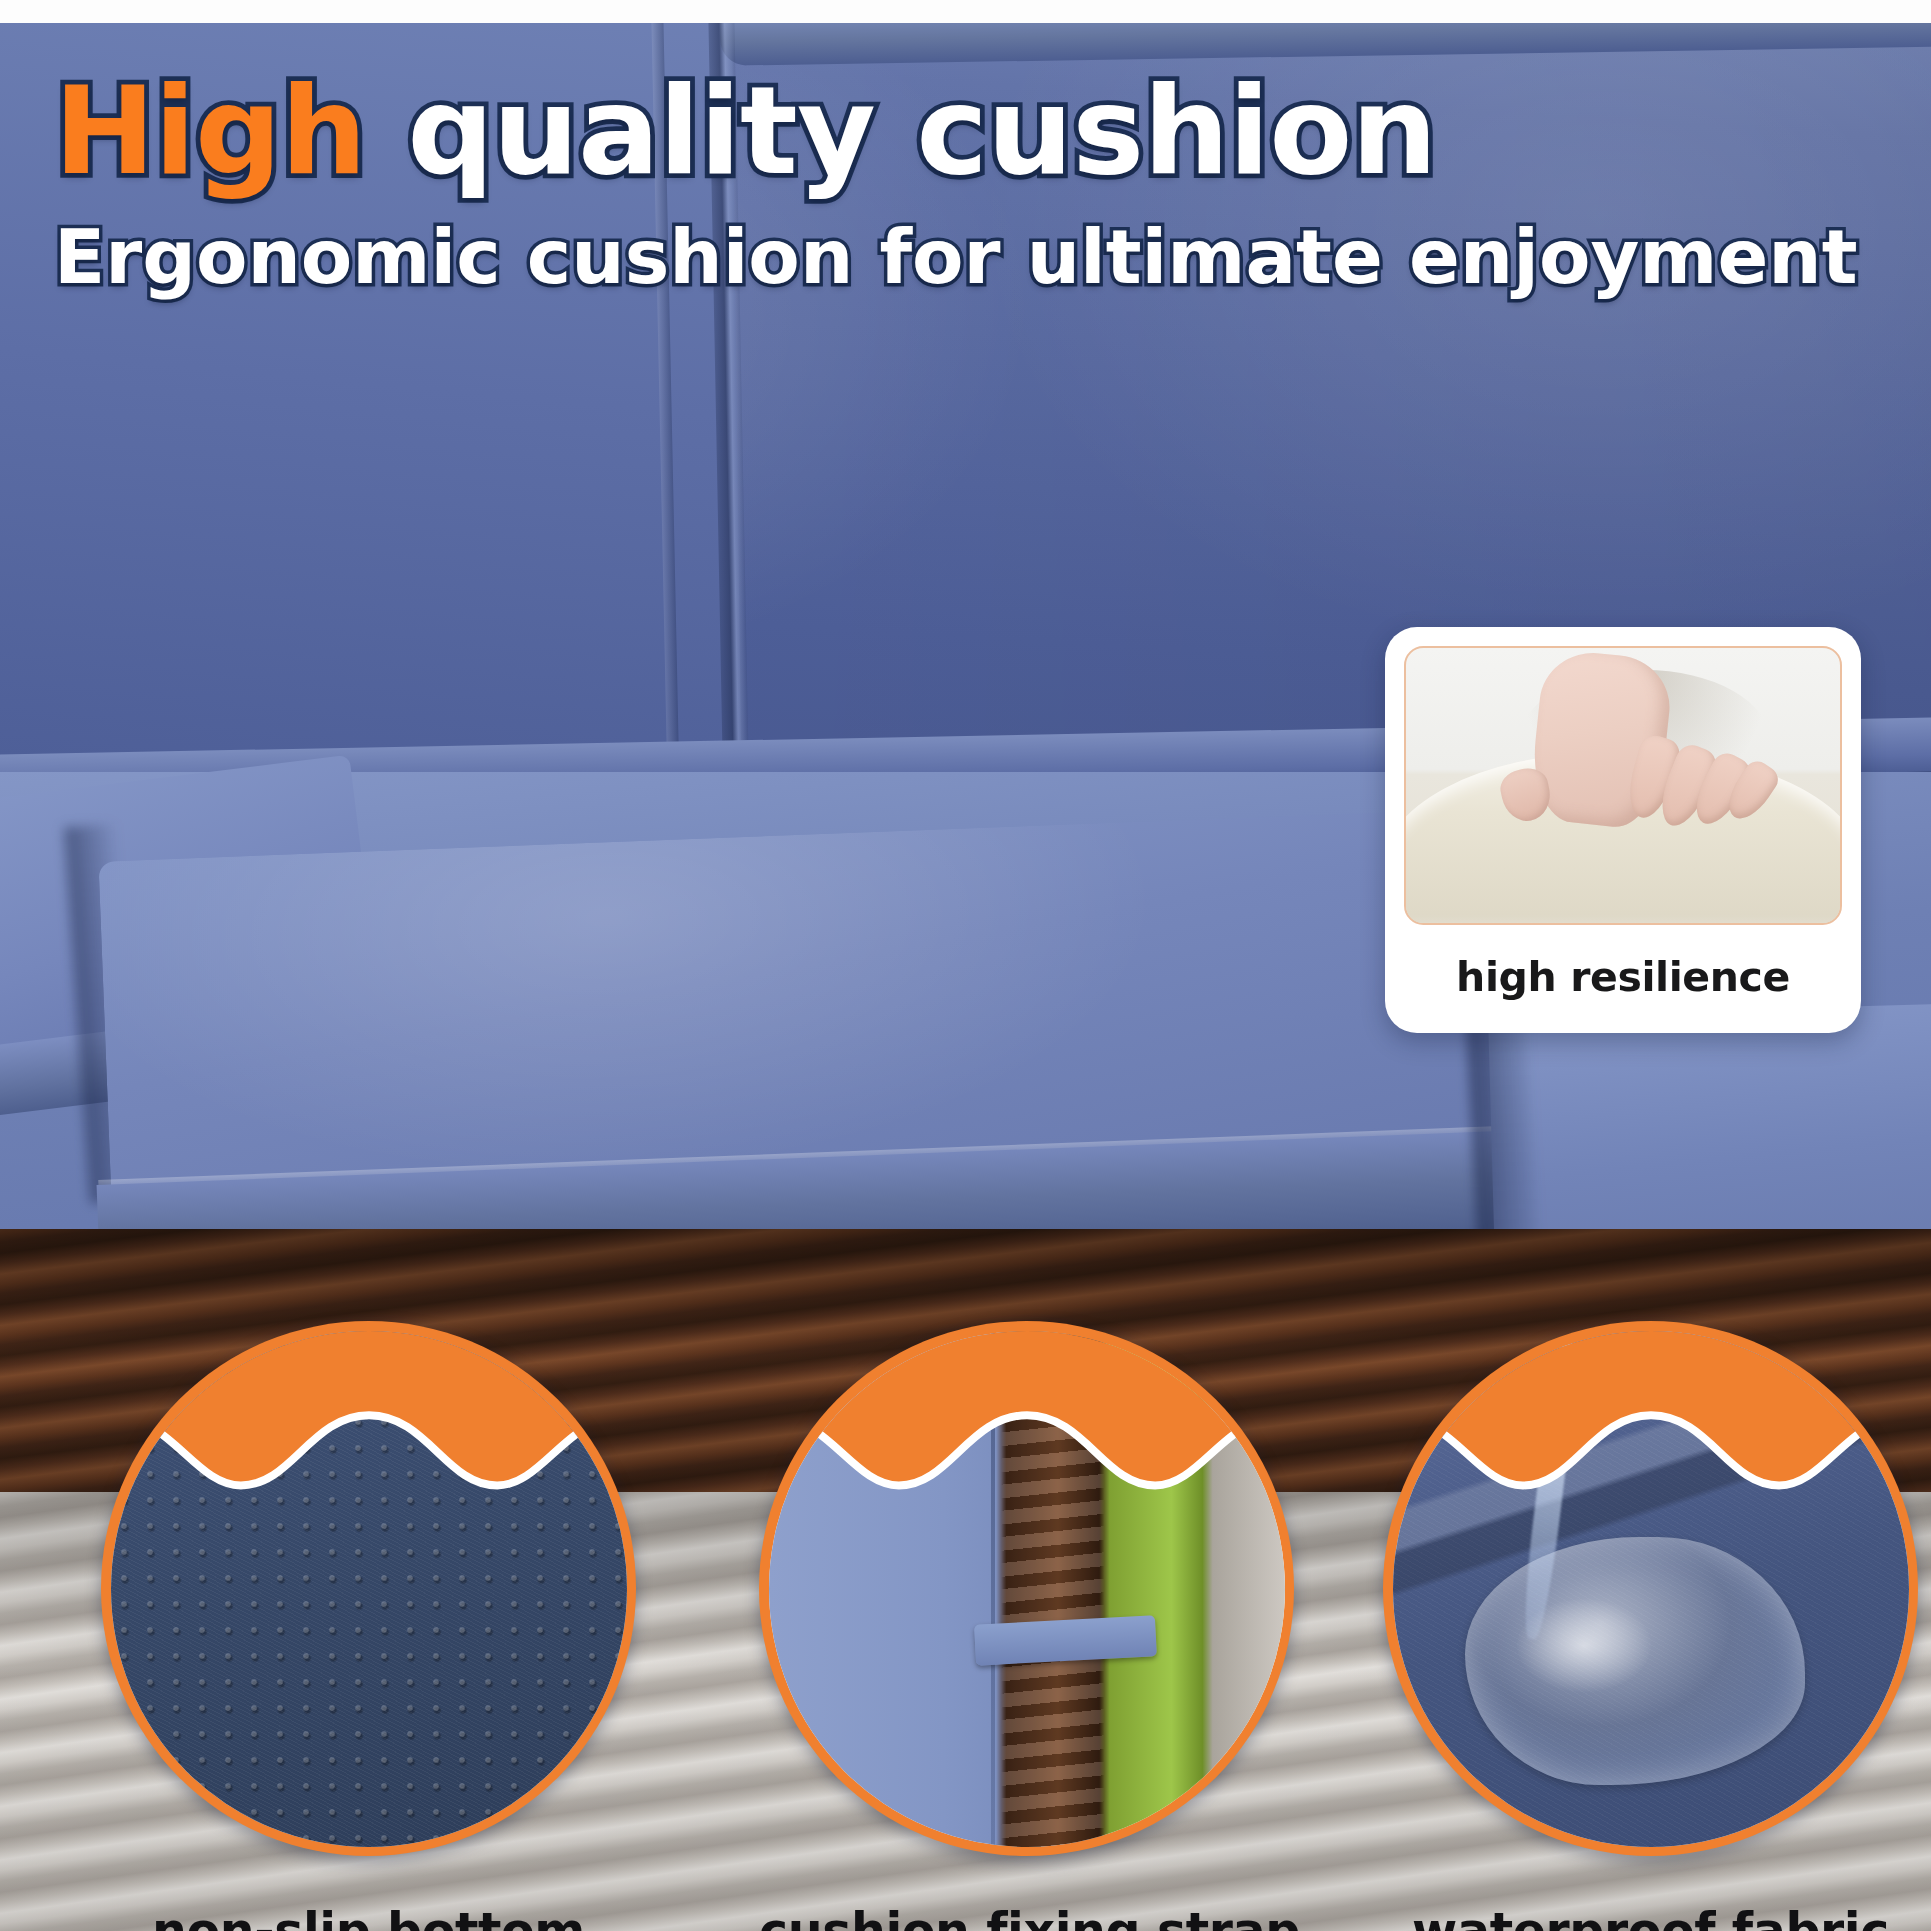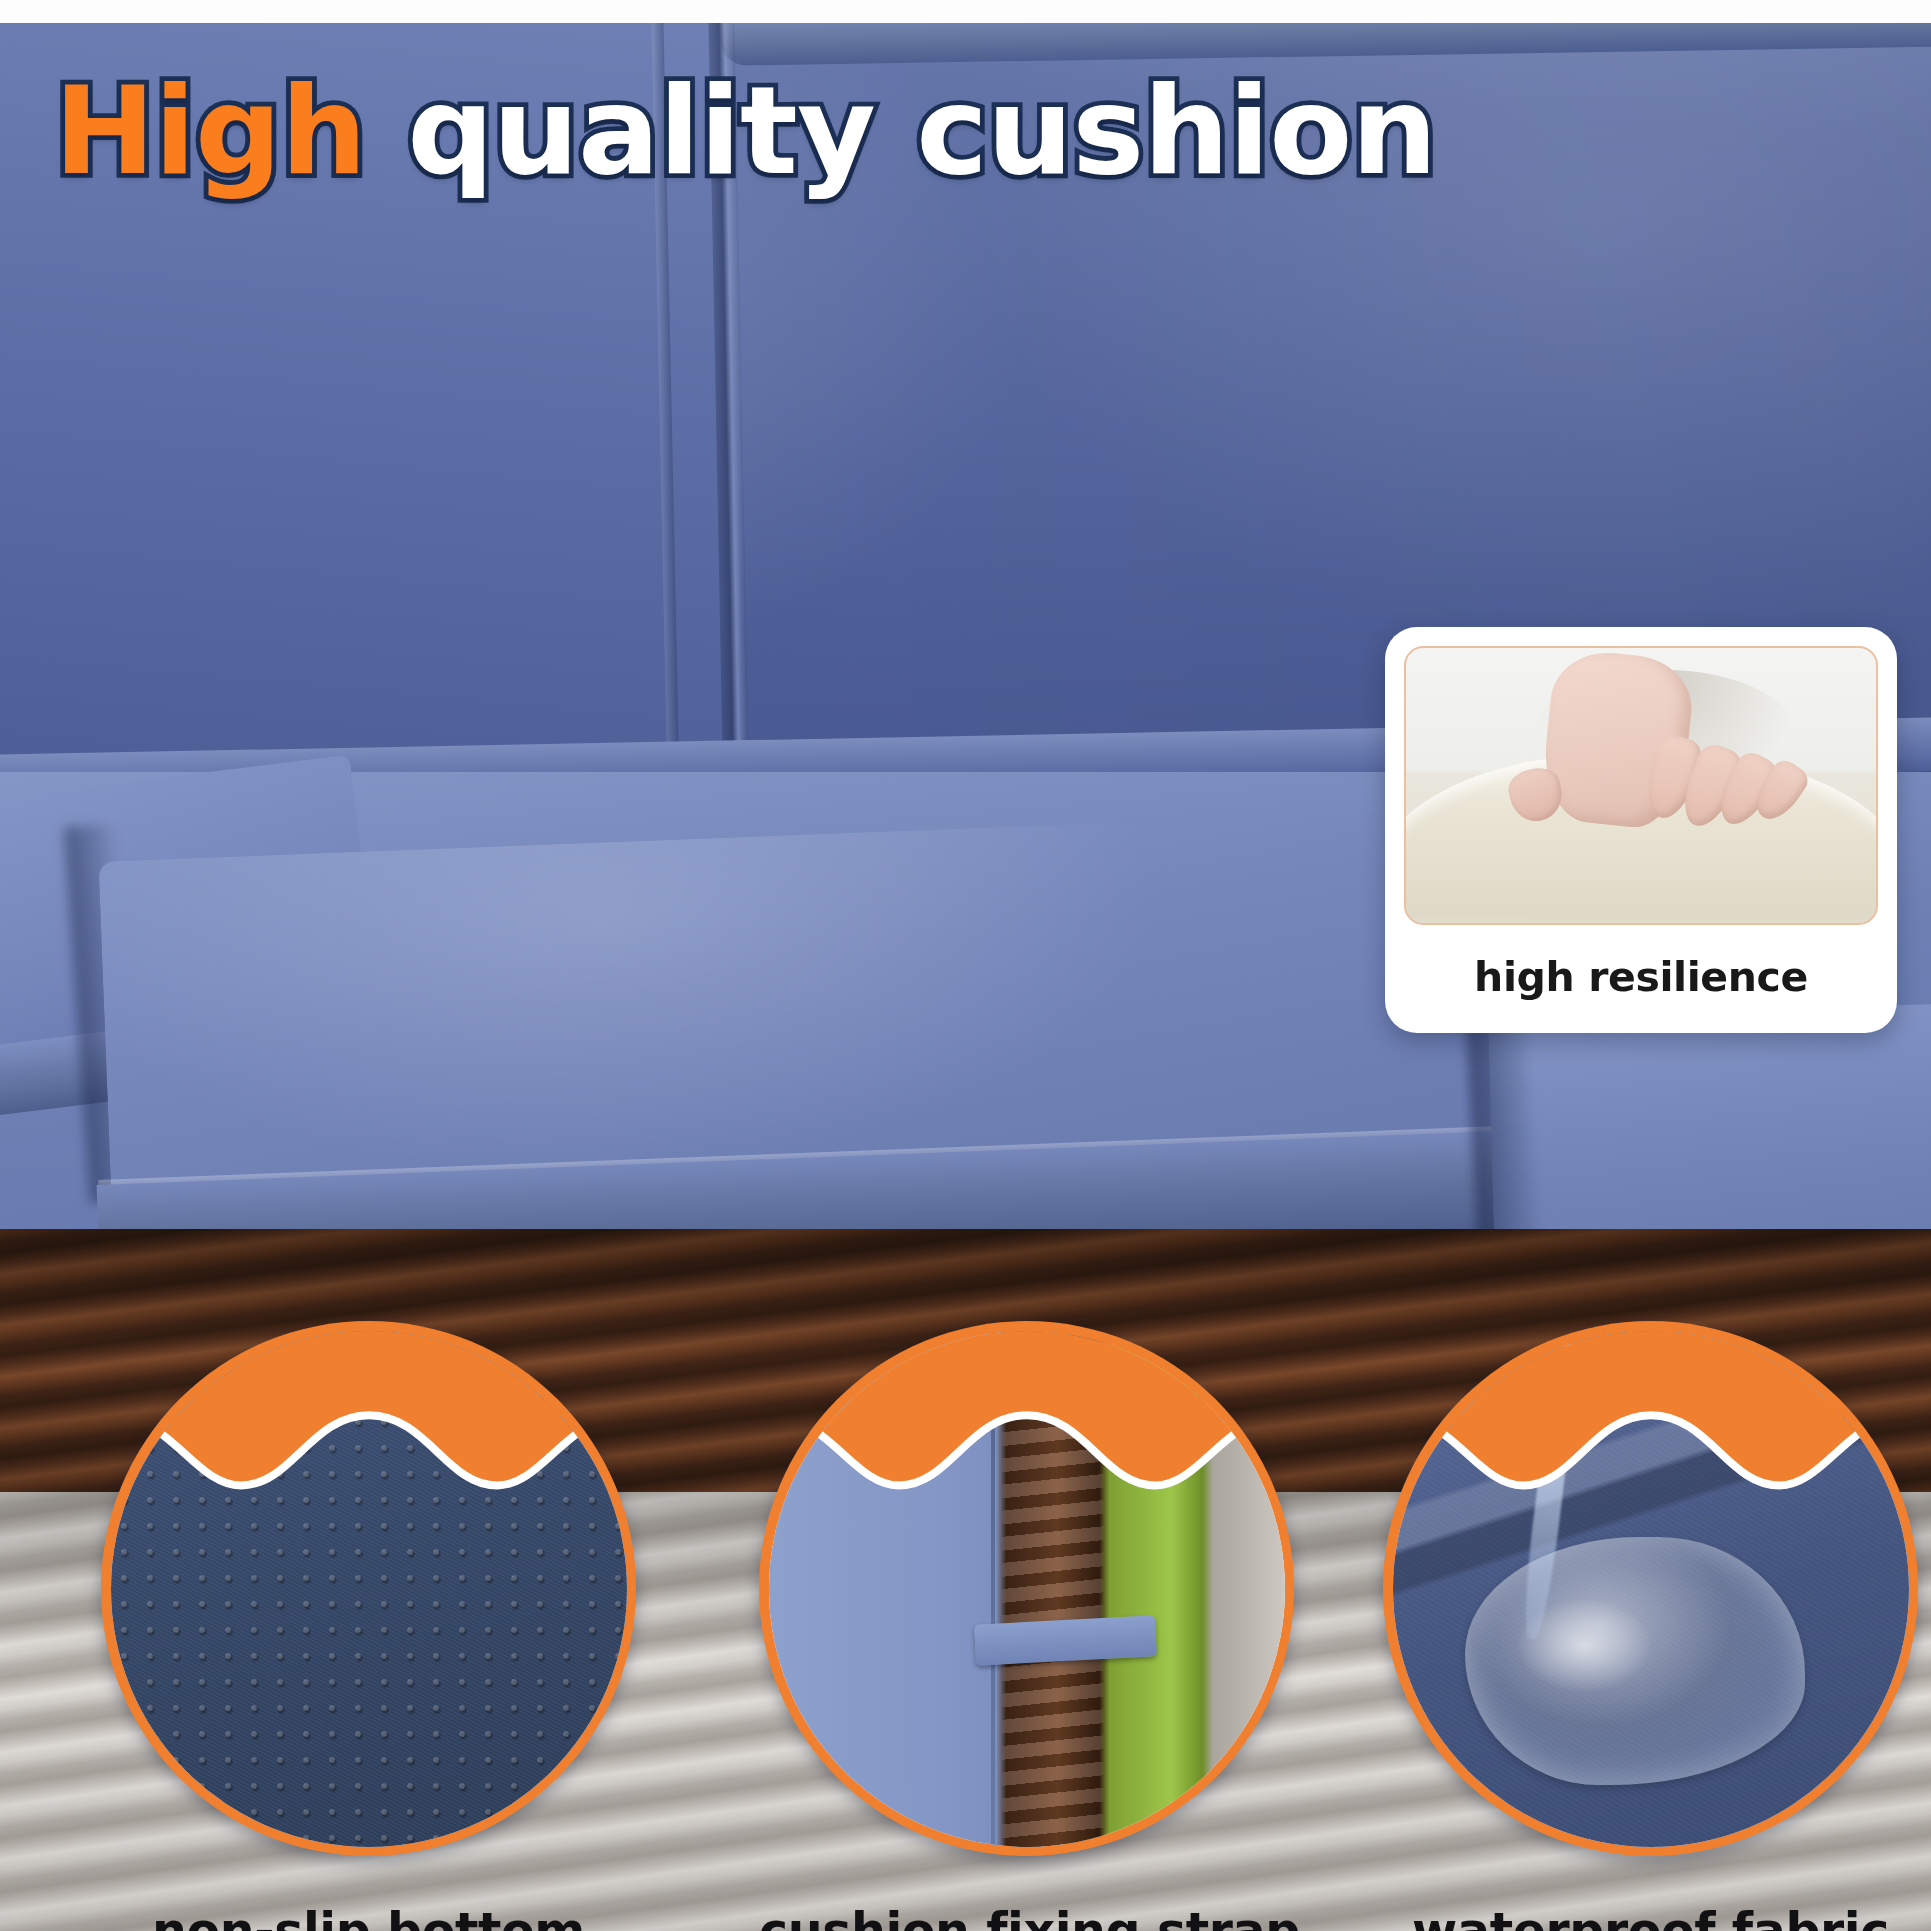--- a/index.html
+++ b/index.html
@@ -200,21 +200,21 @@
     margin:19.3px 0 0 0;
     white-space:nowrap;
     color:#ffffff;
     -webkit-text-stroke:7px #1d3056;
     paint-order:stroke fill;
     text-shadow:0 3.5px 6.1px rgba(10,18,40,.35);
   }
 
   
   .resilience-card{
-    position:absolute;left:1385px;top:627px;width:512px;height:406px;
+    position:absolute;left:1385px;top:627px;width:476px;height:406px;
     background:#ffffff;
     border-radius:32px;
     box-shadow:0 8.8px 23px rgba(16,26,56,.30);
     padding:19.3px 19.3px 0 19.3px;
   }
   .resilience-photo{
     position:relative;
     width:100%;height:279px;
     border:2.6px solid #ecbf9f;
     border-radius:19.3px;
@@ -418,20 +418,21 @@
     <div class="wicker-dark"></div>
     <div class="wicker-dark-shade"></div>
     <div class="wicker-light"></div>
     <div class="wicker-light-shade"></div>
 
     <div class="top-sliver"></div>
   </div>
 
   <div class="title-block">
     <h1 class="headline"><span class="hl-accent">High</span><span> quality cushion</span></h1>
+    <p class="subhead">Ergonomic cushion for ultimate enjoyment</p>
   </div>
 
   <div class="resilience-card">
     <div class="resilience-photo">
       <div class="foam"></div>
       <div class="foam-dent"></div>
       <div class="hand-palm"></div>
       <div class="finger f1"></div>
       <div class="finger f2"></div>
       <div class="finger f3"></div>

